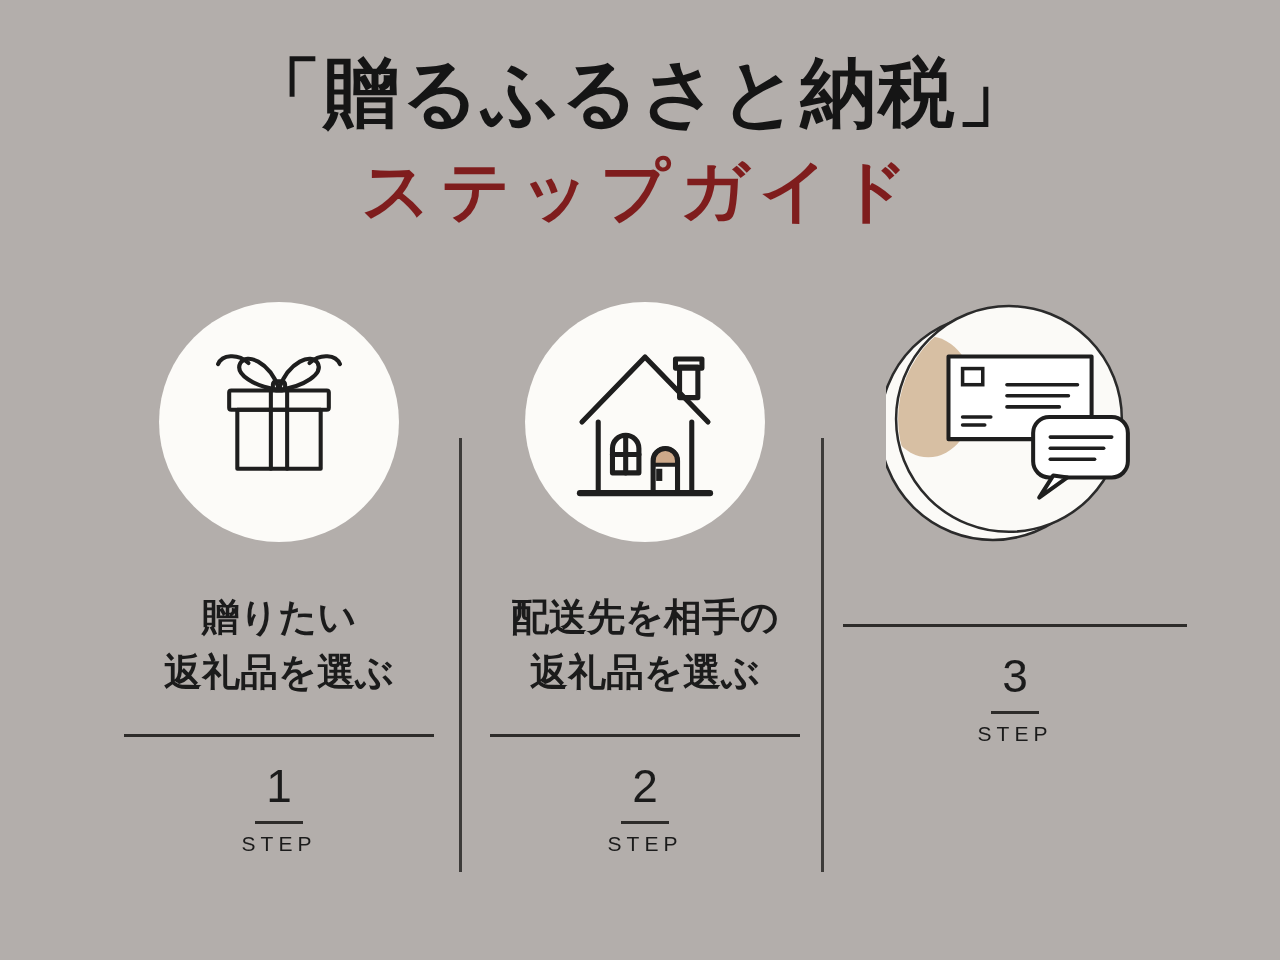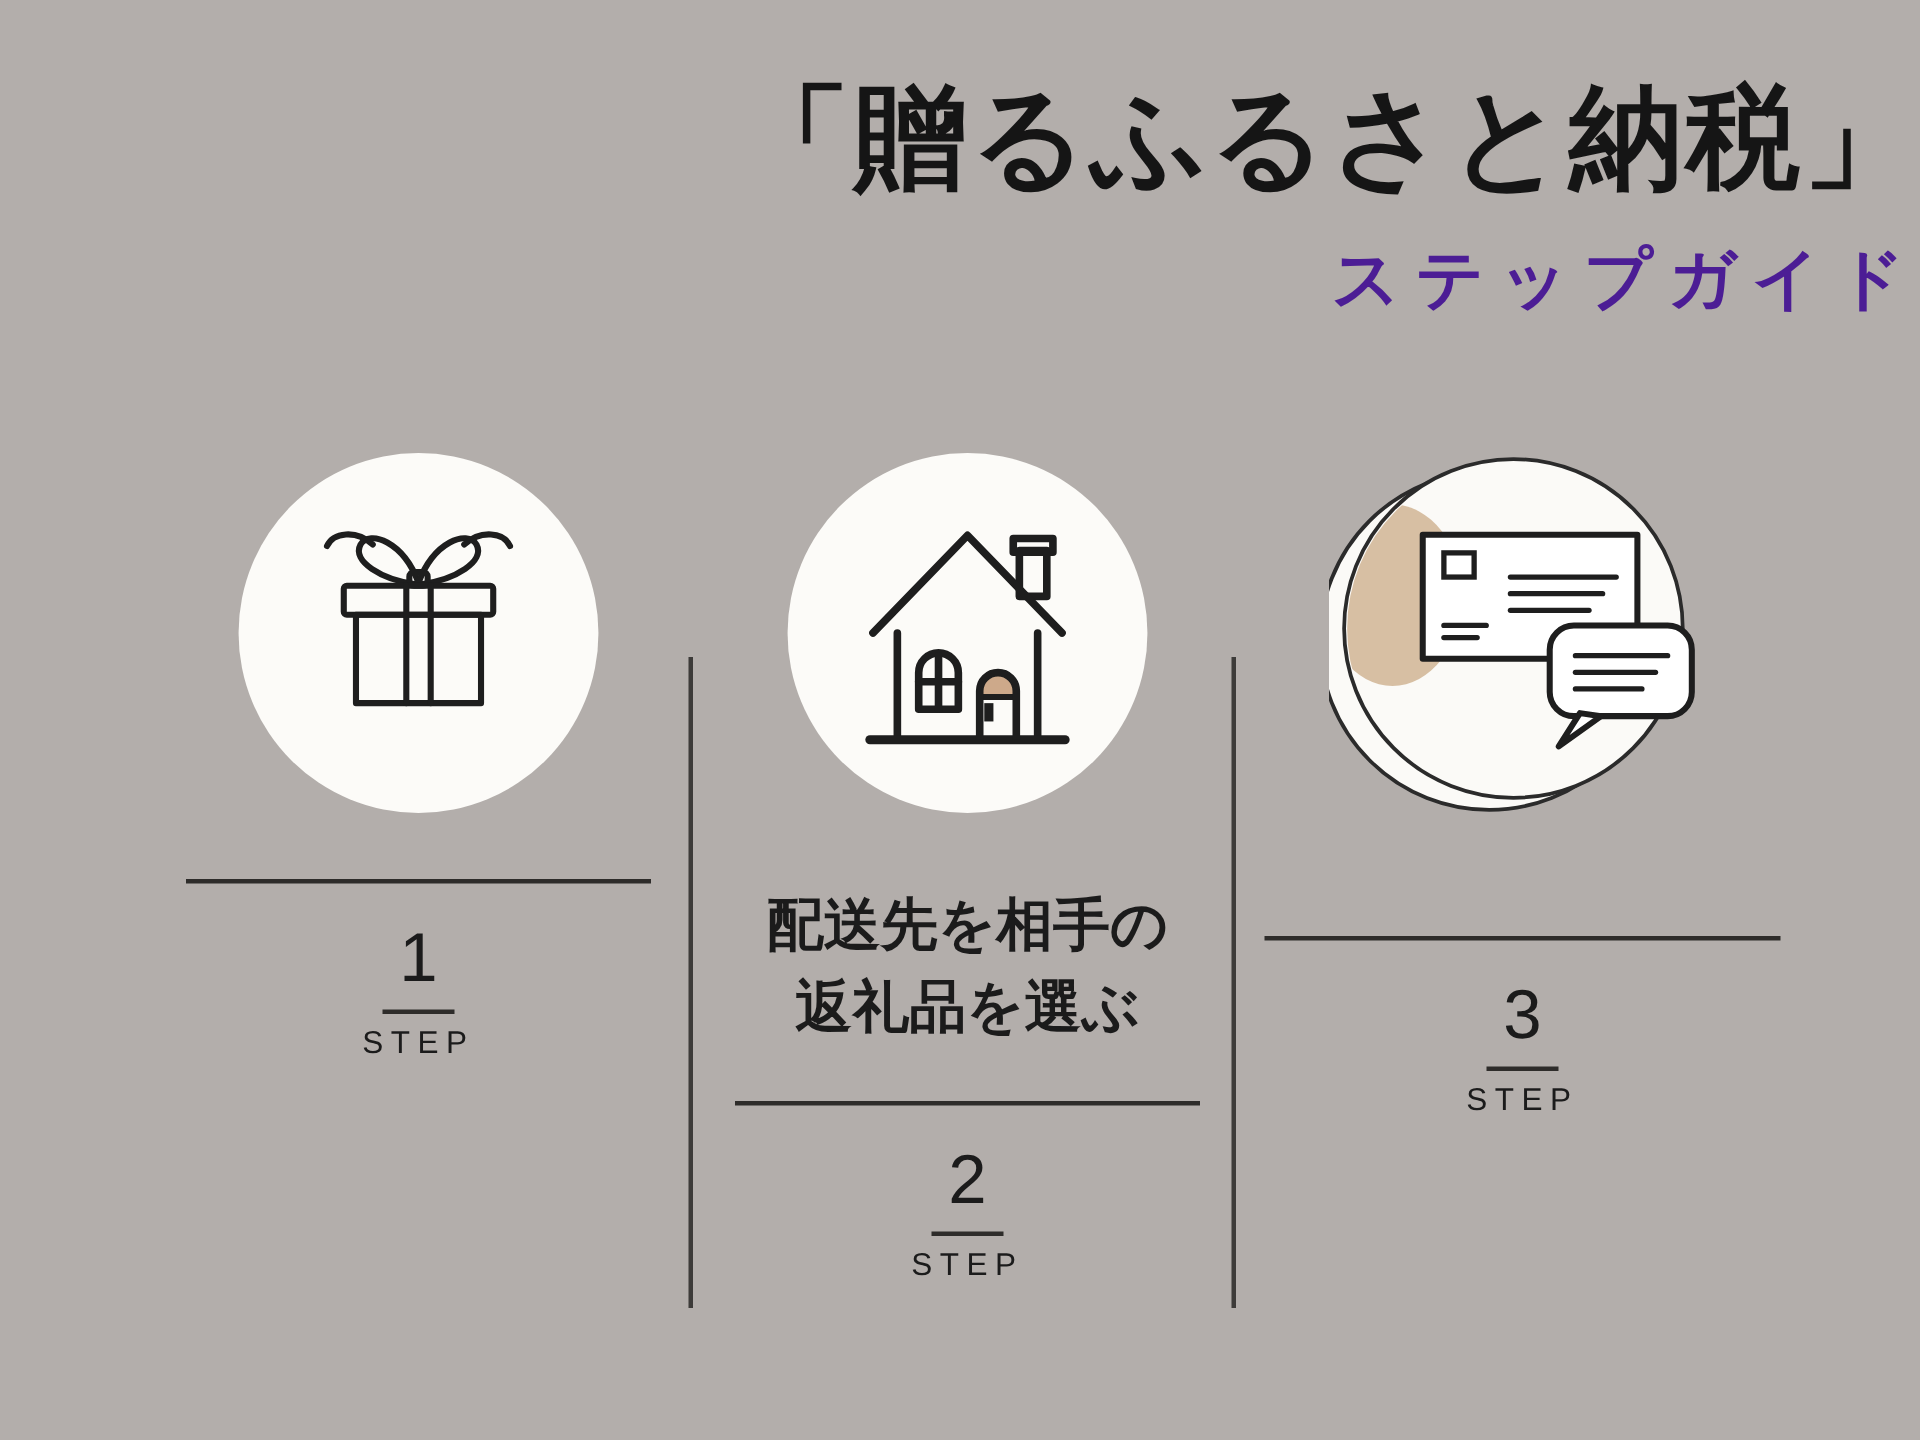--- a/index.html
+++ b/index.html
@@ -4,33 +4,33 @@
 <style>
   html,body{margin:0;padding:0;}
   .canvas{
     position:relative;
     width:1280px;height:960px;
     background:#b3aeab;
     font-family:"Liberation Serif","DejaVu Serif",serif;
     color:#1c1c1c;
     overflow:hidden;
   }
-  .title{ text-align:right; font-weight:700; }
+  .title{ text-align:center; font-weight:700; }
   .title-line1{
     padding-top:52px;
     font-size:76px;
     letter-spacing:2px;
     line-height:1.1;
     color:#151515;
   }
   .title-line2{
-    margin-top:20px;
-    font-size:45px;
+    margin-top:10px;
+    font-size:68px;
     letter-spacing:10px;
-    color:#4c1d95;
+    color:#7f1d1d;
   }
   .col{
     position:absolute;
     top:300px;
     display:flex;
     flex-direction:column;
     align-items:center;
   }
   .col-1{ left:118px; width:322px; }
   .col-2{ left:484px; width:322px;justify-content:space-between; }
@@ -113,20 +113,24 @@
 
           <rect x="71" y="89" width="98" height="19" rx="2"></rect>
 
           <rect x="79" y="108" width="82" height="58"></rect>
 
           <line x1="112" y1="89" x2="112" y2="166"></line>
           <line x1="128" y1="89" x2="128" y2="166"></line>
         </g>
       </svg>
     </div>
+    <div class="desc">
+      <div>贈りたい</div>
+      <div>返礼品を選ぶ</div>
+    </div>
     <div class="rule"></div>
     <div class="num">1</div>
     <div class="num-underline"></div>
     <div class="step-label">STEP</div>
   </div>
 
   <div class="col col-2">
     <div class="icon-wrap">
       <svg width="244" height="244" viewBox="0 0 240 240">
         <circle cx="120" cy="120" r="118" fill="#fcfbf8"></circle>

